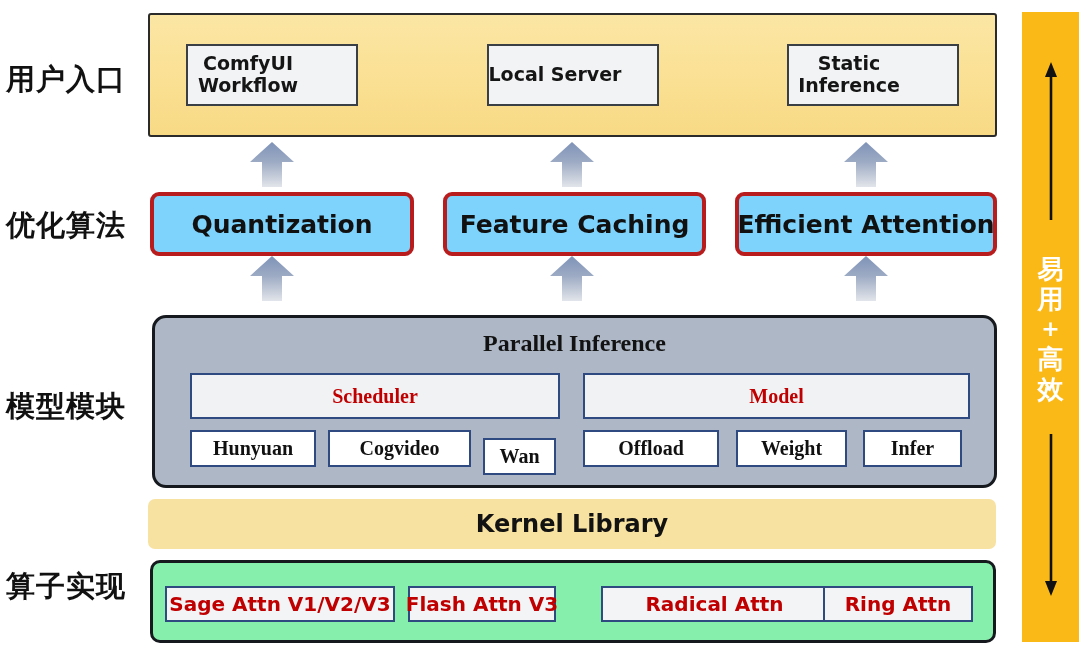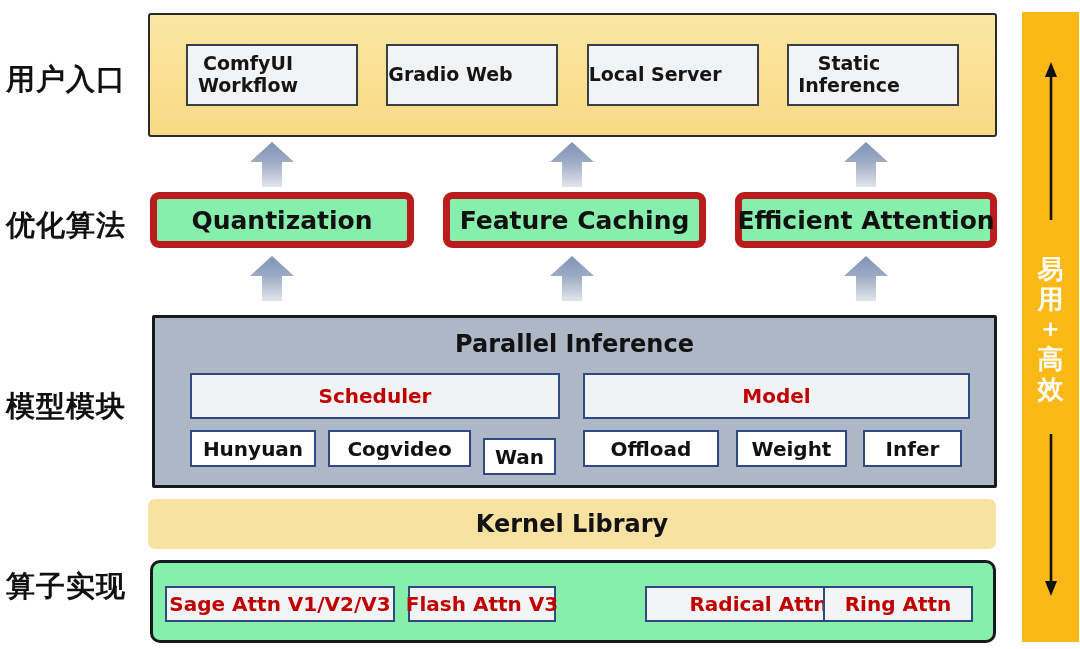--- a/index.html
+++ b/index.html
@@ -20,29 +20,29 @@
     padding:0 36px;
   }
   .chip{
     width:172px;height:62px;background:#f2f3f5;border:2px solid #3a3f46;
     box-sizing:border-box;display:flex;align-items:center;justify-content:flex-start;
     text-align:center;font-weight:bold;font-size:19px;color:#151515;line-height:1.15;
   }
   .chip .narrow{display:inline-block;max-width:120px;}
   
   .green-box{
-    position:absolute;top:192px;height:56px;background:#86efac;
-    border:7px solid #b91c1c;border-radius:9px;box-sizing:border-box;
+    position:absolute;top:192px;height:64px;background:#7dd3fc;
+    border:4px solid #b91c1c;border-radius:9px;box-sizing:border-box;
     display:flex;align-items:center;justify-content:center;
     font-weight:bold;font-size:25px;color:#111;white-space:nowrap;
   }
   
   .gray-panel{
     position:absolute;left:152px;top:315px;width:845px;height:173px;
-    background:#adb7c5;border:3px solid #16191e;border-radius:2px;box-sizing:border-box;
+    background:#adb7c5;border:3px solid #16191e;border-radius:14px;box-sizing:border-box;font-family:Liberation Serif, serif;
   }
   .panel-title{
     position:absolute;left:0;top:12px;width:100%;text-align:center;
     font-weight:bold;font-size:24px;color:#121212;
   }
   .group-header{
     position:absolute;top:55px;height:46px;background:#f1f2f4;
     border:2px solid #2e4a80;box-sizing:border-box;
     display:flex;align-items:center;justify-content:center;
     font-weight:bold;font-size:20px;color:#c00000;
@@ -92,23 +92,20 @@
   <div class="row-label" style="top:60px;">用户入口</div>
   <div class="row-label" style="top:206px;">优化算法</div>
   <div class="row-label" style="top:387px;">模型模块</div>
   <div class="row-label" style="top:567px;">算子实现</div>
 
   <div class="band">
     <div class="chip">
         <span class="narrow">ComfyUI Workflow</span>
       </div>
     <div class="chip">
-        <span>Gradio Web</span>
-      </div>
-    <div class="chip">
         <span>Local Server</span>
       </div>
     <div class="chip">
         <span class="narrow">Static Inference</span>
       </div>
   </div>
 
   <svg class="up-arrow" style="left:250px;top:142px;" viewBox="0 0 44 45">
     <defs>
         <linearGradient id="ag" x1="0" y1="0" x2="0" y2="1">
@@ -152,21 +149,21 @@
     <div class="small-chip" style="left:428px;width:136px;">Offload</div>
     <div class="small-chip" style="left:581px;width:111px;">Weight</div>
     <div class="small-chip" style="left:708px;width:99px;">Infer</div>
   </div>
 
   <div class="kernel-band">Kernel Library</div>
 
   <div class="ops-panel">
     <div class="op-chip" style="left:12px;width:230px;">Sage Attn V1/V2/V3</div>
     <div class="op-chip" style="left:255px;width:148px;">Flash Attn V3</div>
-    <div class="op-chip" style="left:492px;width:227px;">Radical Attn</div>
+    <div class="op-chip" style="left:448px;width:227px;">Radical Attn</div>
     <div class="op-chip" style="left:670px;width:150px;">Ring Attn</div>
   </div>
 
   <div class="orange-bar">
     <svg class="bar-arrow" style="margin-top:50px;" width="16" height="158" viewBox="0 0 16 158">
       <polygon points="8,0 14,15 2,15" fill="#111"></polygon>
       <line x1="8" y1="13" x2="8" y2="158" stroke="#111" stroke-width="2.6"></line>
     </svg>
     <div class="bar-text">
       <span>易</span>

